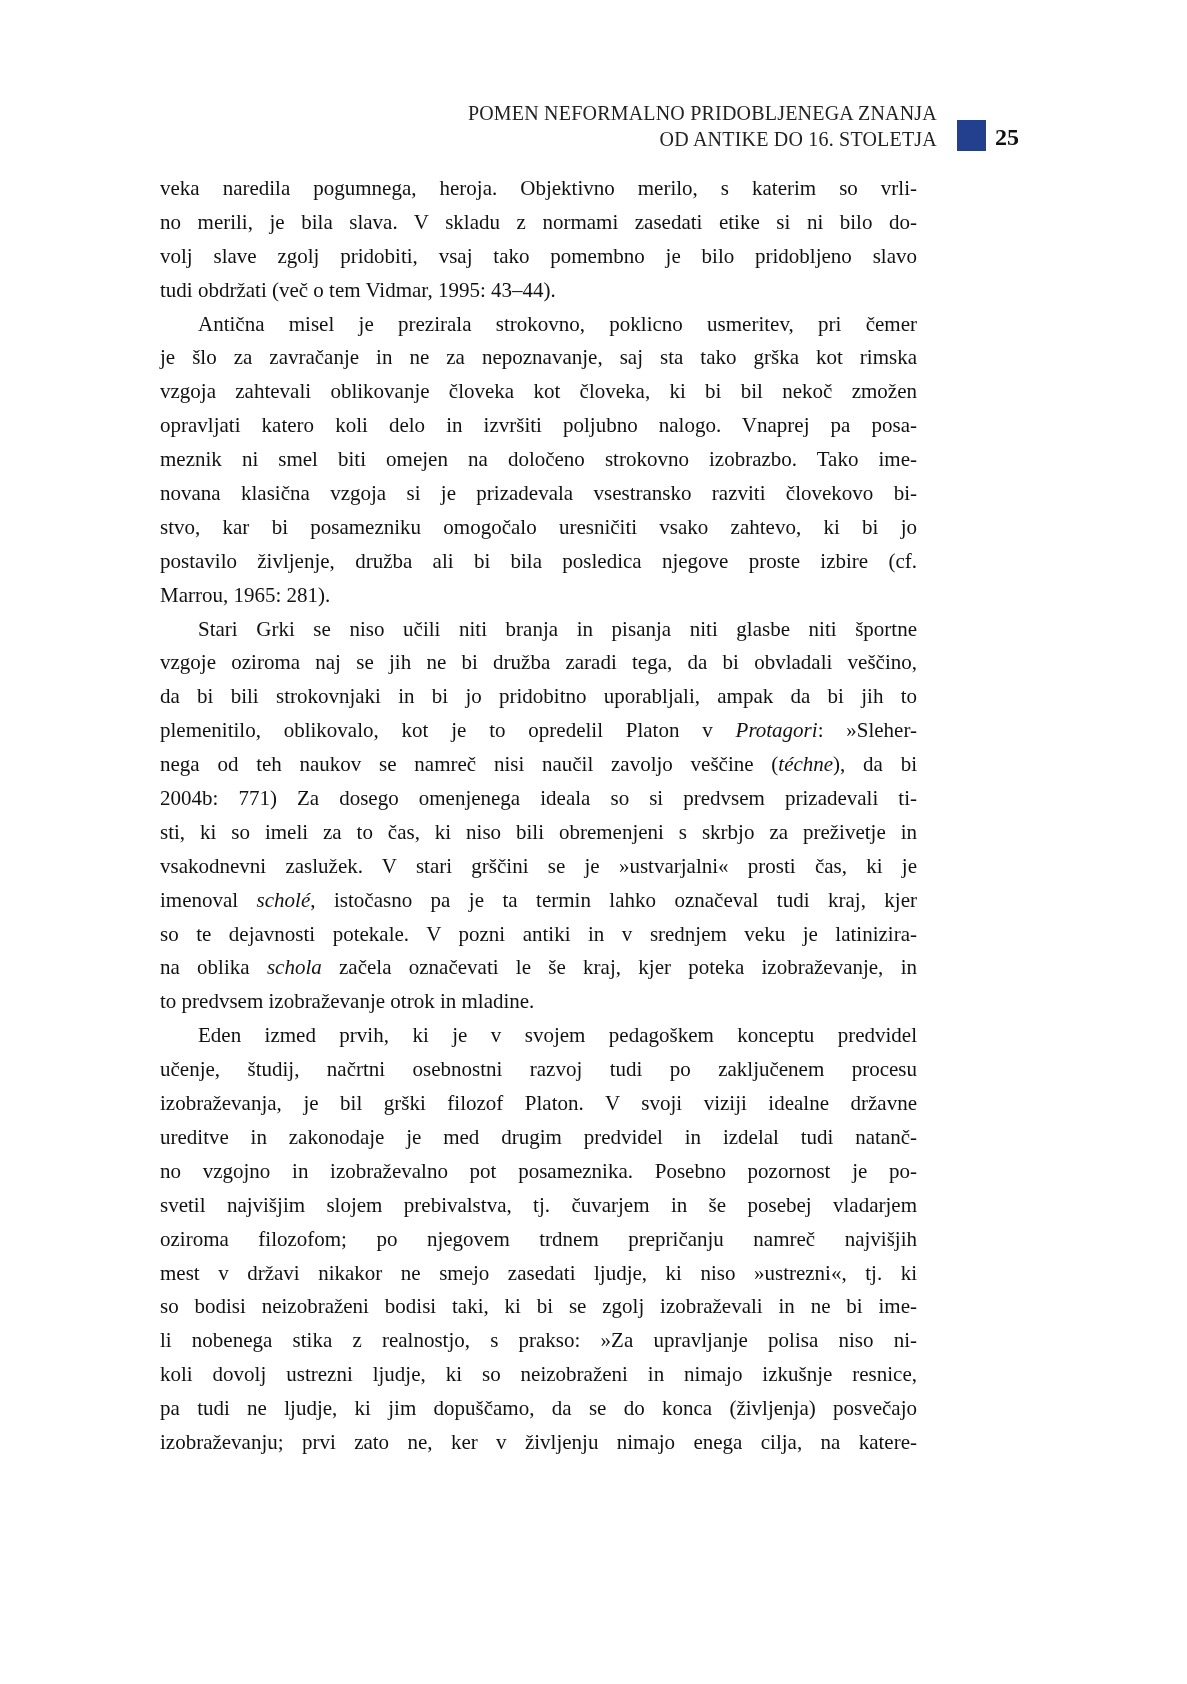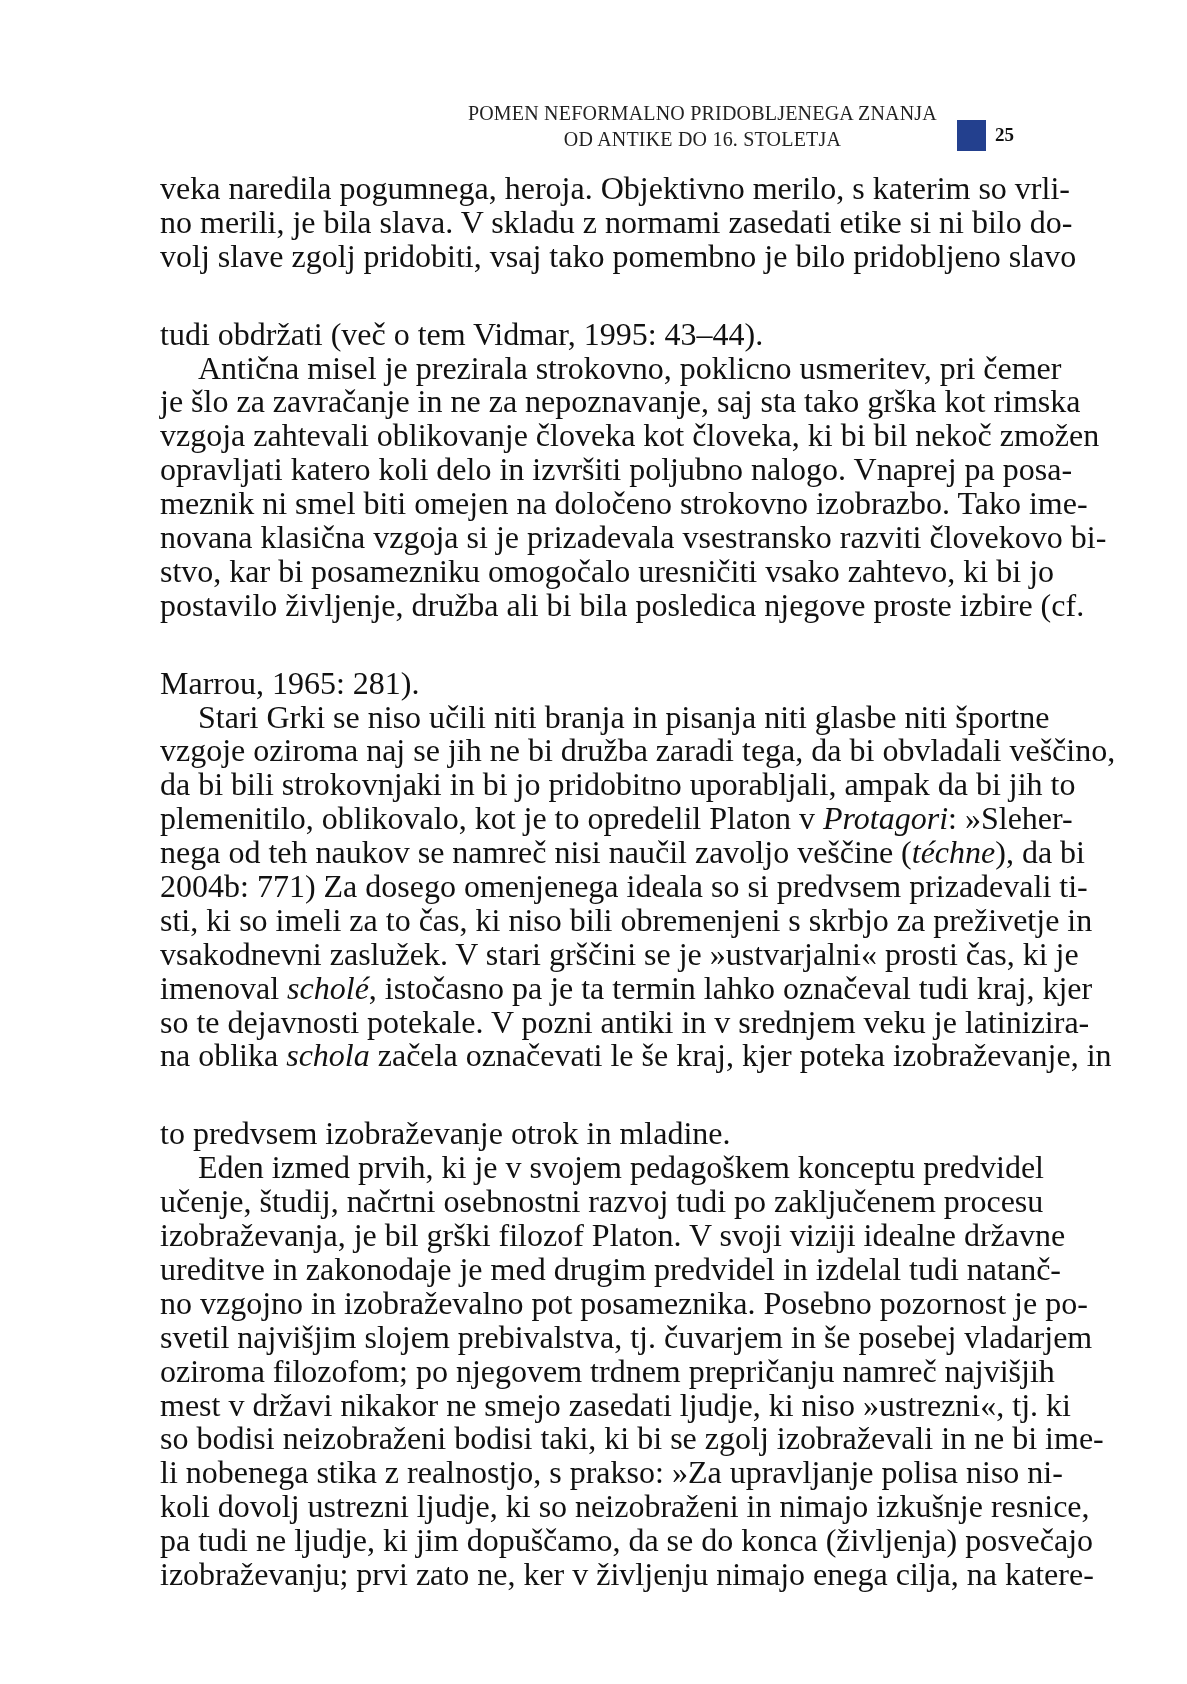--- a/index.html
+++ b/index.html
@@ -1,39 +1,39 @@
 <!DOCTYPE html>
 <html><head>
 <meta charset="utf-8">
 <style>
   html, body { margin: 0; padding: 0; background: #ffffff; }
   body { width: 1187px; height: 1684px; position: relative; overflow: hidden; }
   .page { position: absolute; left: 0; top: 0; width: 1187px; height: 1684px; background: #fff; }
   .running-head {
-    position: absolute; right: 250px; top: 100px; text-align: center;
+    position: absolute; right: 250px; top: 100px; text-align: right;
     font-family: "Liberation Serif", serif; font-size: 20px; line-height: 26px;
     color: #222; letter-spacing: 0.2px;
   }
   .running-head div { white-space: nowrap; }
   .head-square {
     position: absolute; left: 957px; top: 120px; width: 29px; height: 31px;
   }
   .page-number {
     position: absolute; left: 995px; top: 124px;
-    font-family: "Liberation Serif", serif; font-size: 19px; font-weight: bold; color: #111;
+    font-family: "Liberation Serif", serif; font-size: 24px; font-weight: bold; color: #111;
   }
   .body-text {
     position: absolute; left: 160px; top: 172px; width: 757px;
-    font-family: "Liberation Serif", serif; font-size: 32px; line-height: 33.9px; color: #111;
+    font-family: "Liberation Serif", serif; font-size: 21px; line-height: 33.9px; color: #111;
   }
   .line {
     display: block; height: 33.9px; white-space: nowrap;
     text-align: justify; text-align-last: justify;
   }
-  .line.last { text-align-last: left; margin-top: 44px; }
+  .line.last { text-align-last: left; }
   .line.indent { text-indent: 38px; }
   em { font-style: italic; }
 </style>
 </head>
 <body>
 
 <div class="page">
   <div class="running-head">
     <div>POMEN NEFORMALNO PRIDOBLJENEGA ZNANJA</div>
     <div>OD ANTIKE DO 16. STOLETJA</div>

